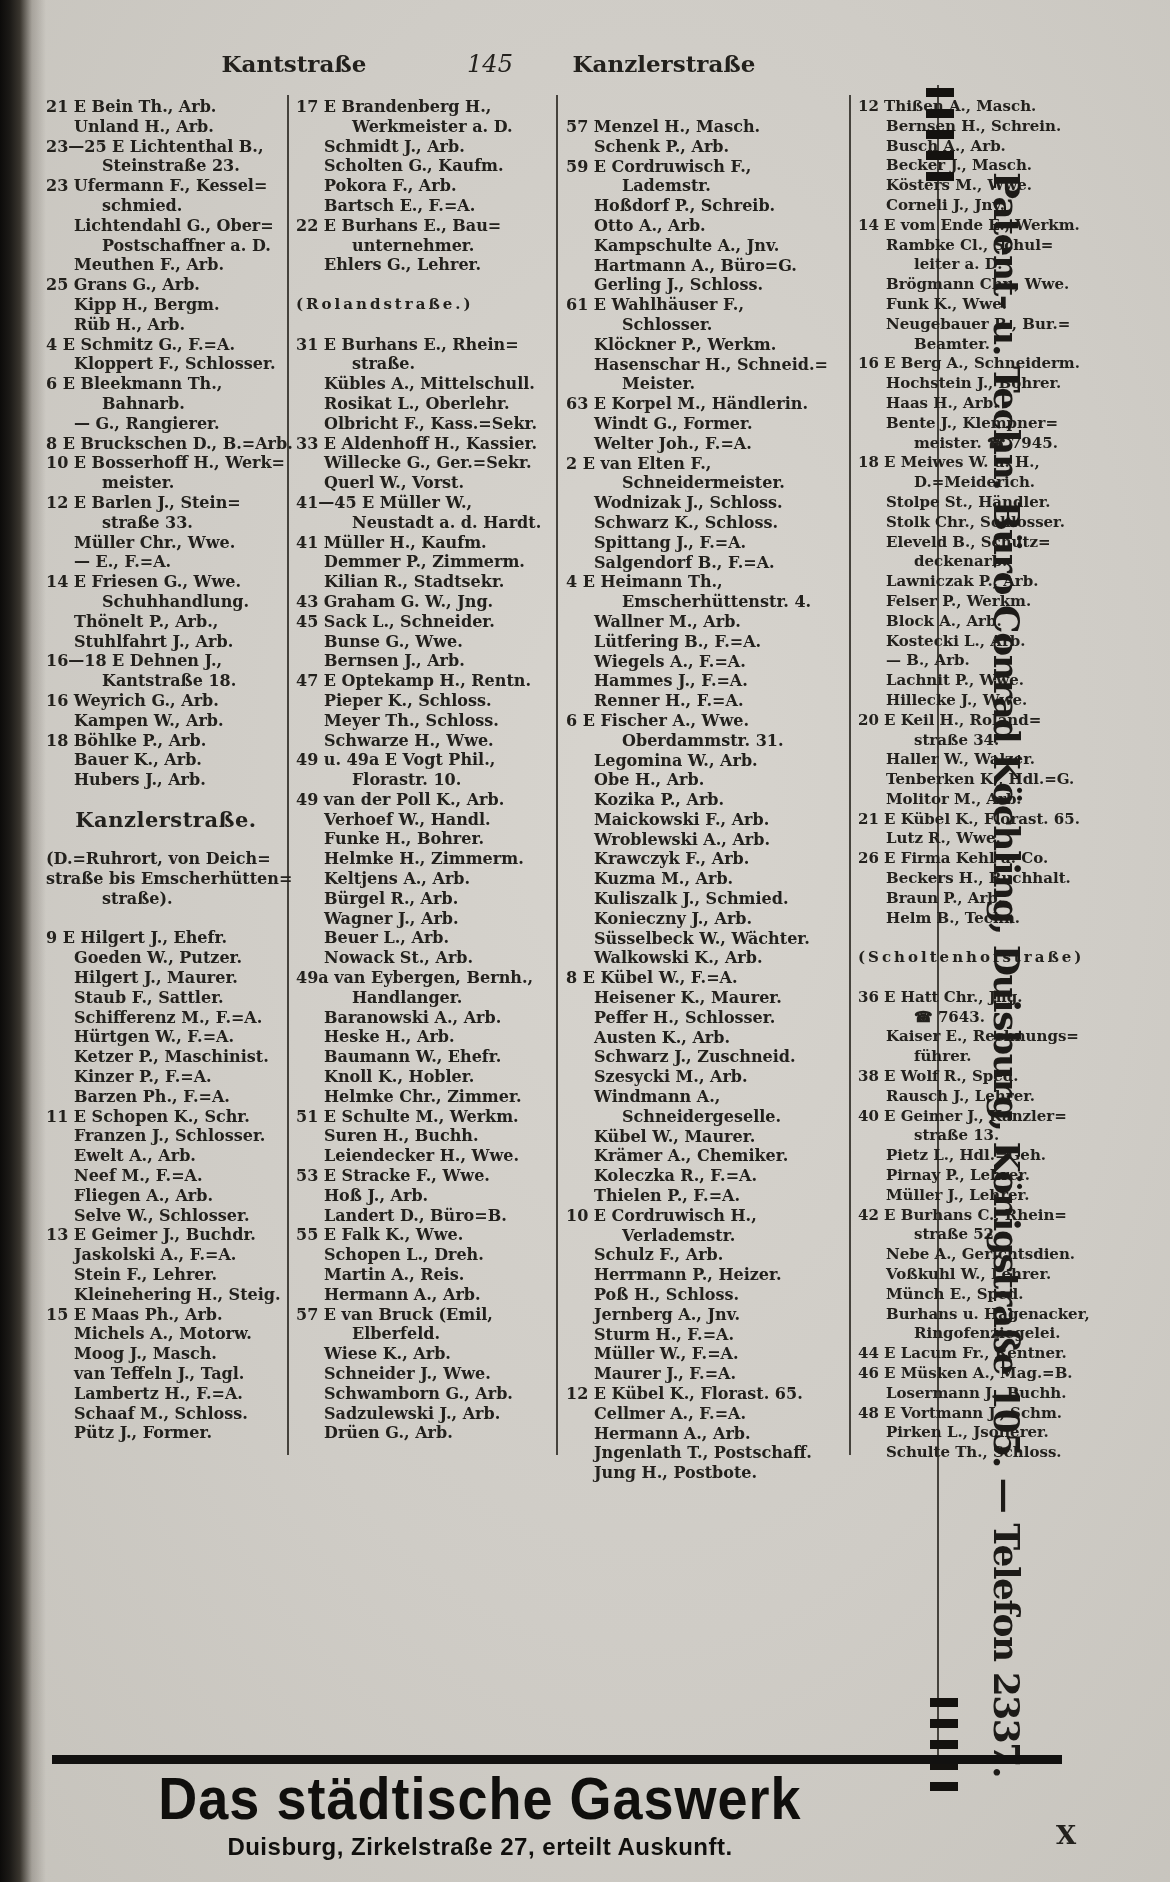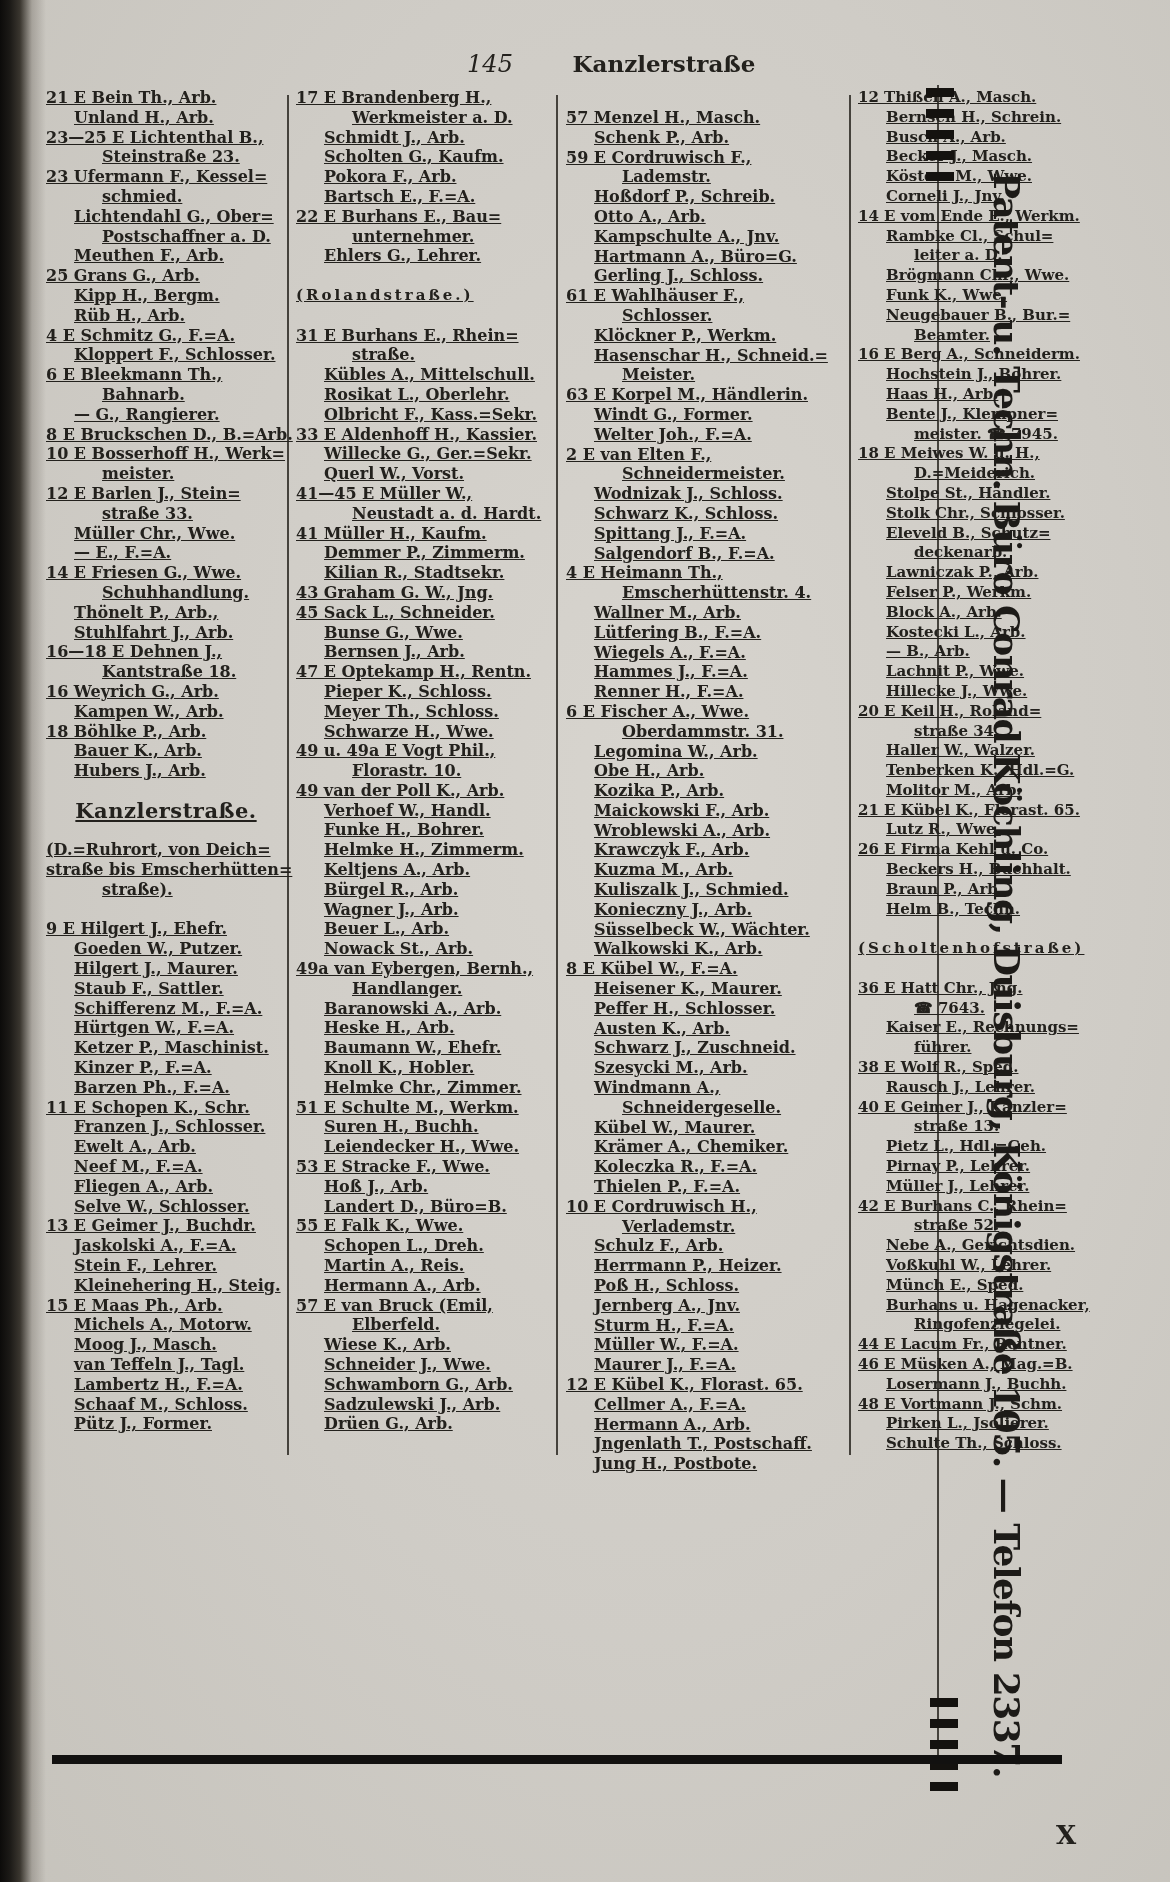--- a/index.html
+++ b/index.html
@@ -15,21 +15,21 @@
   }
   .hdr { position:absolute; top:50px; font-size:23px; font-weight:bold; white-space:nowrap; }
   .hdr-left  { left:44px;  width:500px; text-align:center; }
   .hdr-num   { left:420px; width:140px; text-align:center; font-style:italic; font-weight:normal; font-size:24px; }
   .hdr-right { left:539px; width:250px; text-align:center; }
   .vrule { position:absolute; width:2px; background:#45423c; }
   .vr1 { left:287px; top:95px; height:1360px; }
   .vr2 { left:556px; top:95px; height:1360px; }
   .vr3 { left:849px; top:95px; height:1360px; }
   .vr4 { left:937px; top:85px;  height:1672px; }
-  .col { position:absolute; top:88px; font-size:16px; font-weight:bold; line-height:19.8px;text-decoration:underline; }
+  .col { position:absolute; top:97px; font-size:16px; font-weight:bold; line-height:19.8px; }
   .col1 { left:46px;  width:240px; }
   .col2 { left:296px; width:254px; }
   .col3 { left:566px; width:278px;margin-top:20px; }
   .col4 { left:858px; width:232px; font-size:15px; }
   .ln { min-height:19.8px; white-space:nowrap; }
   .i1 { padding-left:28px; }
   .i2 { padding-left:56px; }
   .hd { text-align:center; font-size:21px; letter-spacing:.5px; white-space:nowrap; }
   .sp { text-align:left; letter-spacing:3px; font-size:15px; }
   .marks { position:absolute; width:28px; }
@@ -47,20 +47,21 @@
   .ba-title { font-size:54px; font-weight:bold; letter-spacing:1px; line-height:1.02; transform:scaleY(1.08); }
   .ba-sub   { font-size:24px; font-weight:bold; margin-top:6px; letter-spacing:.5px; }
   .xmark { position:absolute; left:1056px; top:1820px; font-size:26px; font-weight:bold; }
 </style>
 </head>
 <body>
 
 <div class="page">
   <div class="gutter"></div>
 
+  <div class="hdr hdr-left">Kantstraße</div>
   <div class="hdr hdr-num">145</div>
   <div class="hdr hdr-right">Kanzlerstraße</div>
 
   <div class="vrule vr1"></div>
   <div class="vrule vr2"></div>
   <div class="vrule vr3"></div>
   <div class="vrule vr4"></div>
 
   <div class="col col1">
       <div class="ln ">21 E Bein Th., Arb.</div>
@@ -357,15 +358,19 @@
       <i></i>
       <i></i>
       <i></i>
       <i></i>
   </div>
 
   <div class="side-ad">Patent- u. Techn. Büro Conrad Köchling, Duisburg, Königstraße 105. — Telefon 2337.</div>
 
   <div class="hrule"></div>
 
+  <div class="bottom-ad">
+    <div class="ba-title">Das städtische Gaswerk</div>
+    <div class="ba-sub">Duisburg, Zirkelstraße 27, erteilt Auskunft.</div>
+  </div>
 
   <div class="xmark">X</div>
 </div>
 
 </body></html>

